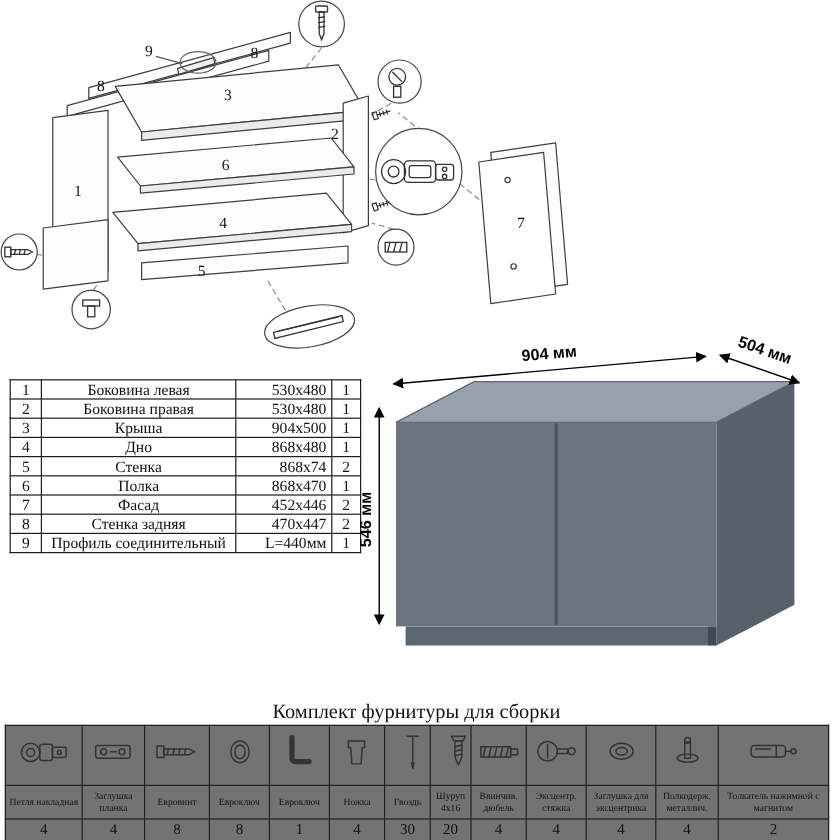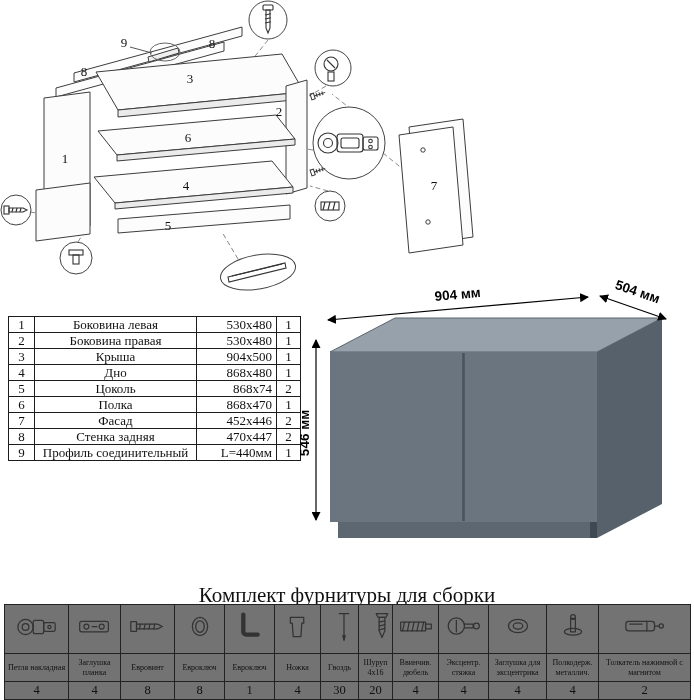--- a/index.html
+++ b/index.html
@@ -9,21 +9,21 @@
     font-family:"Liberation Serif", serif; color:#111;
   }
   #exploded { position:absolute; left:0; top:0; }
   #parts-table { position:absolute; left:8px; top:316px; border-collapse:collapse; background:#fff; }
   #parts-table td { border:1px solid #1c1c1c; font-size:13px; height:16px; line-height:15px; padding:0 4px; white-space:nowrap; }
   #parts-table td.pt-num { width:26px; text-align:center; padding:0 2px; }
   #parts-table td.pt-name { width:162px; text-align:center; }
   #parts-table td.pt-size { width:80px; text-align:right; }
   #parts-table td.pt-qty { width:24px; text-align:center; padding:0 2px; }
   #cabinet { position:absolute; left:300px; top:280px; }
-  #hw-title { position:absolute; left:0; top:583px; width:694px; text-align:center; font-size:21px; }
+  #hw-title { position:absolute; left:0; top:583px; width:694px; text-align:center; font-size:17px; }
   #hw-table { position:absolute; left:4px; top:604px; width:686px; border-collapse:collapse; table-layout:fixed; background:#737373; }
   #hw-table td { border:1px solid #222; text-align:center; vertical-align:middle; overflow:hidden; }
   #hw-table td.hw-icon { height:46px; padding:1px; }
   #hw-table td.hw-name { height:28px; font-size:8px; line-height:1.15; padding:1px; }
   #hw-table td.hw-qty { height:18px; font-size:12.5px; }
 </style>
 </head>
 <body>
 
 <div id="page">
@@ -157,21 +157,21 @@
           <td class="pt-qty">1</td>
         </tr>
         <tr>
           <td class="pt-num">4</td>
           <td class="pt-name">Дно</td>
           <td class="pt-size">868x480</td>
           <td class="pt-qty">1</td>
         </tr>
         <tr>
           <td class="pt-num">5</td>
-          <td class="pt-name">Цоколь</td>
+          <td class="pt-name">Стенка</td>
           <td class="pt-size">868x74</td>
           <td class="pt-qty">2</td>
         </tr>
         <tr>
           <td class="pt-num">6</td>
           <td class="pt-name">Полка</td>
           <td class="pt-size">868x470</td>
           <td class="pt-qty">1</td>
         </tr>
         <tr>

